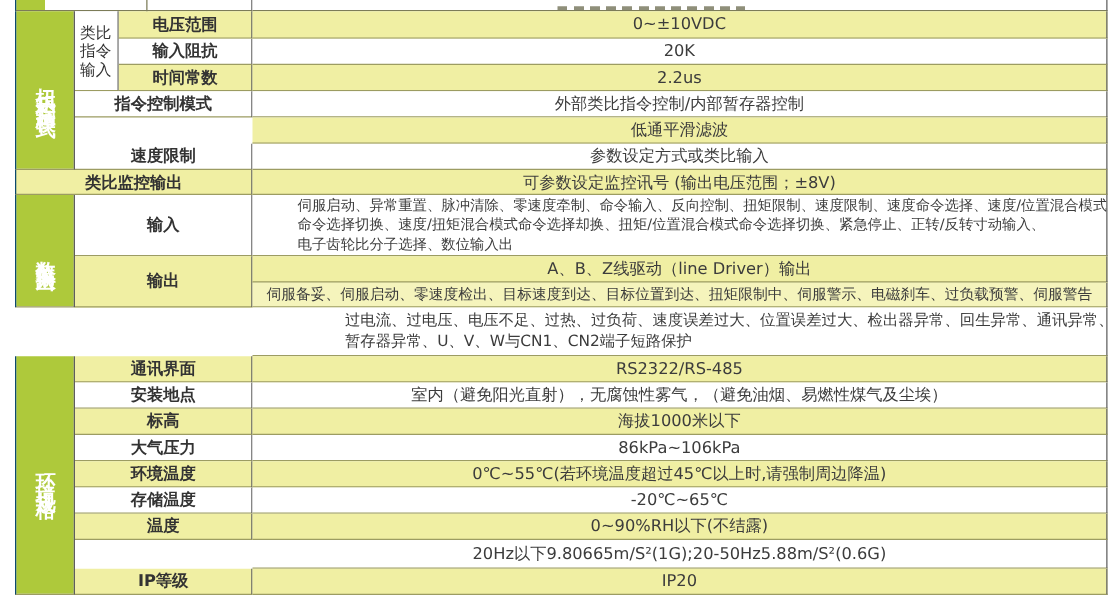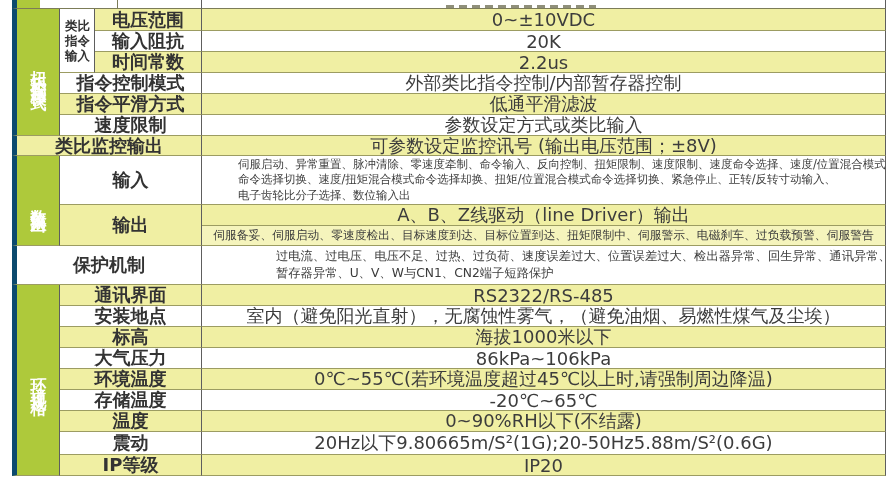--- a/index.html
+++ b/index.html
@@ -7,37 +7,37 @@
   .tbl{
     position:relative;width:894px;height:481px;background:#fff;
     display:grid;
     grid-template-columns:12px 48px 35px 107px 684px 8px;
     grid-template-rows:9px 22px 21px 21px 21px 21px 21px 20px 49px 21px 20px 39px 21px 21px 21px 21px 21px 21px 21px 23px 21px 5px;
   }
   .c{
     box-sizing:border-box;display:flex;align-items:center;justify-content:center;
     border-right:1px solid var(--vb,#5e5e5e);
     border-bottom:1px solid var(--hb,#9c9c62);
-    font-size:18px;color:var(--txt,#333);white-space:nowrap;overflow:hidden;
+    font-size:13px;color:var(--txt,#333);white-space:nowrap;overflow:hidden;
   }
   .w{background:#ffffff;}
   .y{background:var(--yellow,#f0efa3);}
   .yl{background:var(--ylight,#f5f4bc);}
   .g{background:linear-gradient(90deg,var(--green,#aec93b),var(--green,#aec93b));}
-  .bl{border-left:5px solid #0c4a6e;}
+  .bl{border-left:1px solid #0c4a6e;}
   .lbl{font-weight:bold;}
   .val{color:#3c3c3c;}
   .vl{
     writing-mode:vertical-rl;text-orientation:upright;
     color:#fff;font-weight:bold;font-size:16px;
   }
   .sp1{letter-spacing:5px;}
   .sp2{letter-spacing:2px;}
   .sp3{letter-spacing:7px;}
-  .grp{white-space:normal;word-break:break-all;font-size:12.5px;line-height:15px;font-weight:bold;text-align:right;padding:0 4px;}
+  .grp{white-space:normal;word-break:break-all;font-size:12.5px;line-height:15px;font-weight:normal;text-align:left;padding:0 4px;}
   .m{flex-direction:column;align-items:flex-start;justify-content:center;font-size:11.5px;line-height:15.5px;color:#3c3c3c;}
   .m span{white-space:nowrap;display:block;}
   .pad1{padding-left:36px;}
   .pad2{padding-left:74px;font-size:12.3px;line-height:17px;}
   .f118{font-size:11.8px;}
   .pr{background:linear-gradient(90deg,var(--green,#aec93b) 0 23px,#fff 23px);border-bottom-color:#7c7c58;justify-content:flex-start;}
   .prv{border-bottom-color:#7c7c58;}
   .tick{position:absolute;top:0;width:1px;height:9px;background:#7c7c58;}
   .frag{position:absolute;left:446px;top:5px;width:150px;height:3px;
     background:repeating-linear-gradient(90deg,#8f8f7a 0 8px,transparent 8px 13px);}
@@ -60,21 +60,20 @@
 
   <div class="c w lbl" style="grid-area:3/4/4/5">输入阻抗</div>
   <div class="c w val" style="grid-area:3/5/4/6">20K</div>
 
   <div class="c y lbl" style="grid-area:4/4/5/5">时间常数</div>
   <div class="c y val" style="grid-area:4/5/5/6">2.2us</div>
 
   <div class="c w lbl" style="grid-area:5/3/6/5">指令控制模式</div>
   <div class="c w val" style="grid-area:5/5/6/6">外部类比指令控制/内部暂存器控制</div>
 
-  <div class="c y lbl" style="grid-area:6/3/7/5">指令平滑方式</div>
   <div class="c y val" style="grid-area:6/5/7/6">低通平滑滤波</div>
 
   <div class="c w lbl" style="grid-area:7/3/8/5">速度限制</div>
   <div class="c w val" style="grid-area:7/5/8/6">参数设定方式或类比输入</div>
 
   <div class="c y lbl bl" style="grid-area:8/2/9/5">类比监控输出</div>
   <div class="c y val" style="grid-area:8/5/9/6">可参数设定监控讯号 (输出电压范围；±8V)</div>
 
   <div class="c g vl sp2 bl" style="grid-area:9/2/12/3">数位输入出</div>
 
@@ -82,21 +81,20 @@
   <div class="c w m pad1" style="grid-area:9/5/10/6">
     <span>伺服启动、异常重置、脉冲清除、零速度牵制、命令输入、反向控制、扭矩限制、速度限制、速度命令选择、速度/位置混合模式、</span>
     <span>命令选择切换、速度/扭矩混合模式命令选择却换、扭矩/位置混合模式命令选择切换、紧急停止、正转/反转寸动输入、</span>
     <span>电子齿轮比分子选择、数位输入出</span>
   </div>
 
   <div class="c y lbl" style="grid-area:10/3/12/5">输出</div>
   <div class="c yl val f118" style="grid-area:11/5/12/6">伺服备妥、伺服启动、零速度检出、目标速度到达、目标位置到达、扭矩限制中、伺服警示、电磁刹车、过负载预警、伺服警告</div>
   <div class="c y val" style="grid-area:10/5/11/6">A、B、Z线驱动（line Driver）输出</div>
 
-  <div class="c w lbl bl" style="grid-area:12/2/13/5">保护机制</div>
   <div class="c w m pad2" style="grid-area:12/5/13/6">
     <span>过电流、过电压、电压不足、过热、过负荷、速度误差过大、位置误差过大、检出器异常、回生异常、通讯异常、</span>
     <span>暂存器异常、U、V、W与CN1、CN2端子短路保护</span>
   </div>
 
   <div class="c g vl sp3 bl" style="grid-area:13/2/22/3">环境规格</div>
 
   <div class="c y lbl" style="grid-area:13/3/14/5">通讯界面</div>
   <div class="c y val" style="grid-area:13/5/14/6">RS2322/RS-485</div>
 
@@ -111,19 +109,18 @@
 
   <div class="c y lbl" style="grid-area:17/3/18/5">环境温度</div>
   <div class="c y val" style="grid-area:17/5/18/6">0℃~55℃(若环境温度超过45℃以上时,请强制周边降温)</div>
 
   <div class="c w lbl" style="grid-area:18/3/19/5">存储温度</div>
   <div class="c w val" style="grid-area:18/5/19/6">-20℃~65℃</div>
 
   <div class="c y lbl" style="grid-area:19/3/20/5">温度</div>
   <div class="c y val" style="grid-area:19/5/20/6">0~90%RH以下(不结露)</div>
 
-  <div class="c w lbl" style="grid-area:20/3/21/5">震动</div>
   <div class="c w val" style="grid-area:20/5/21/6">20Hz以下9.80665m/S²(1G);20-50Hz5.88m/S²(0.6G)</div>
 
   <div class="c y lbl" style="grid-area:21/3/22/5">IP等级</div>
   <div class="c y val" style="grid-area:21/5/22/6">IP20</div>
 
 </div>
 
 </body></html>

